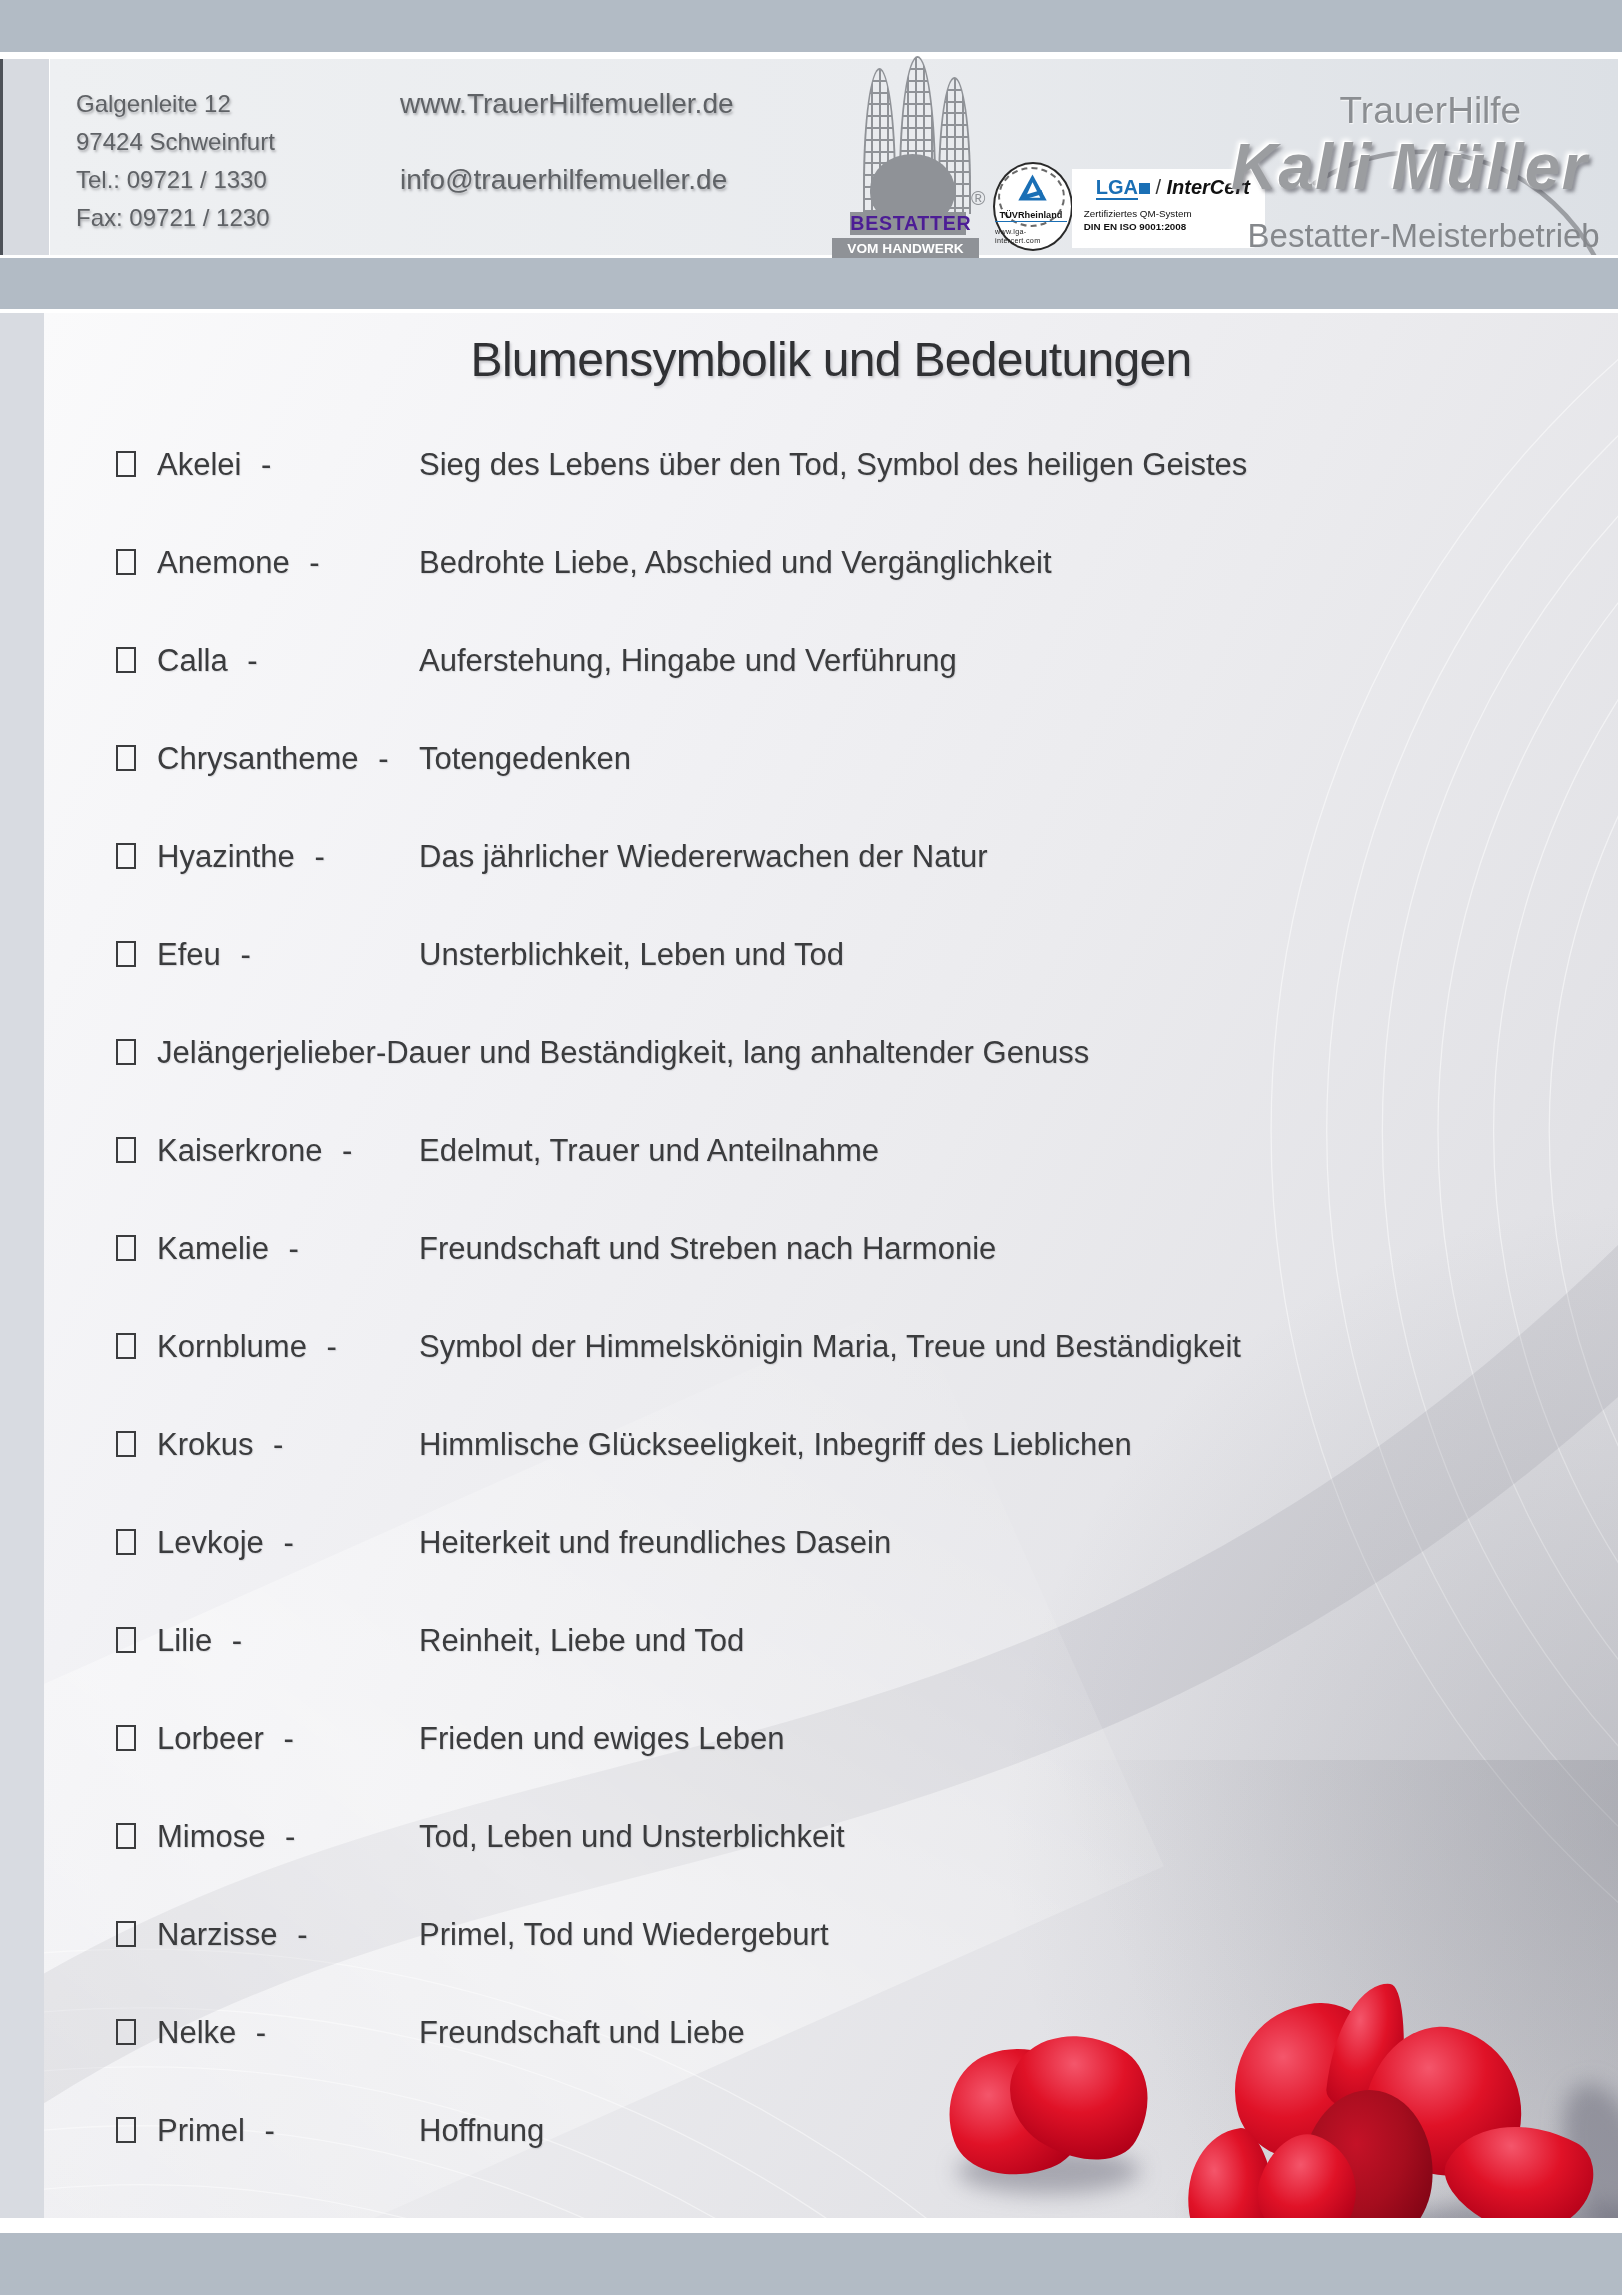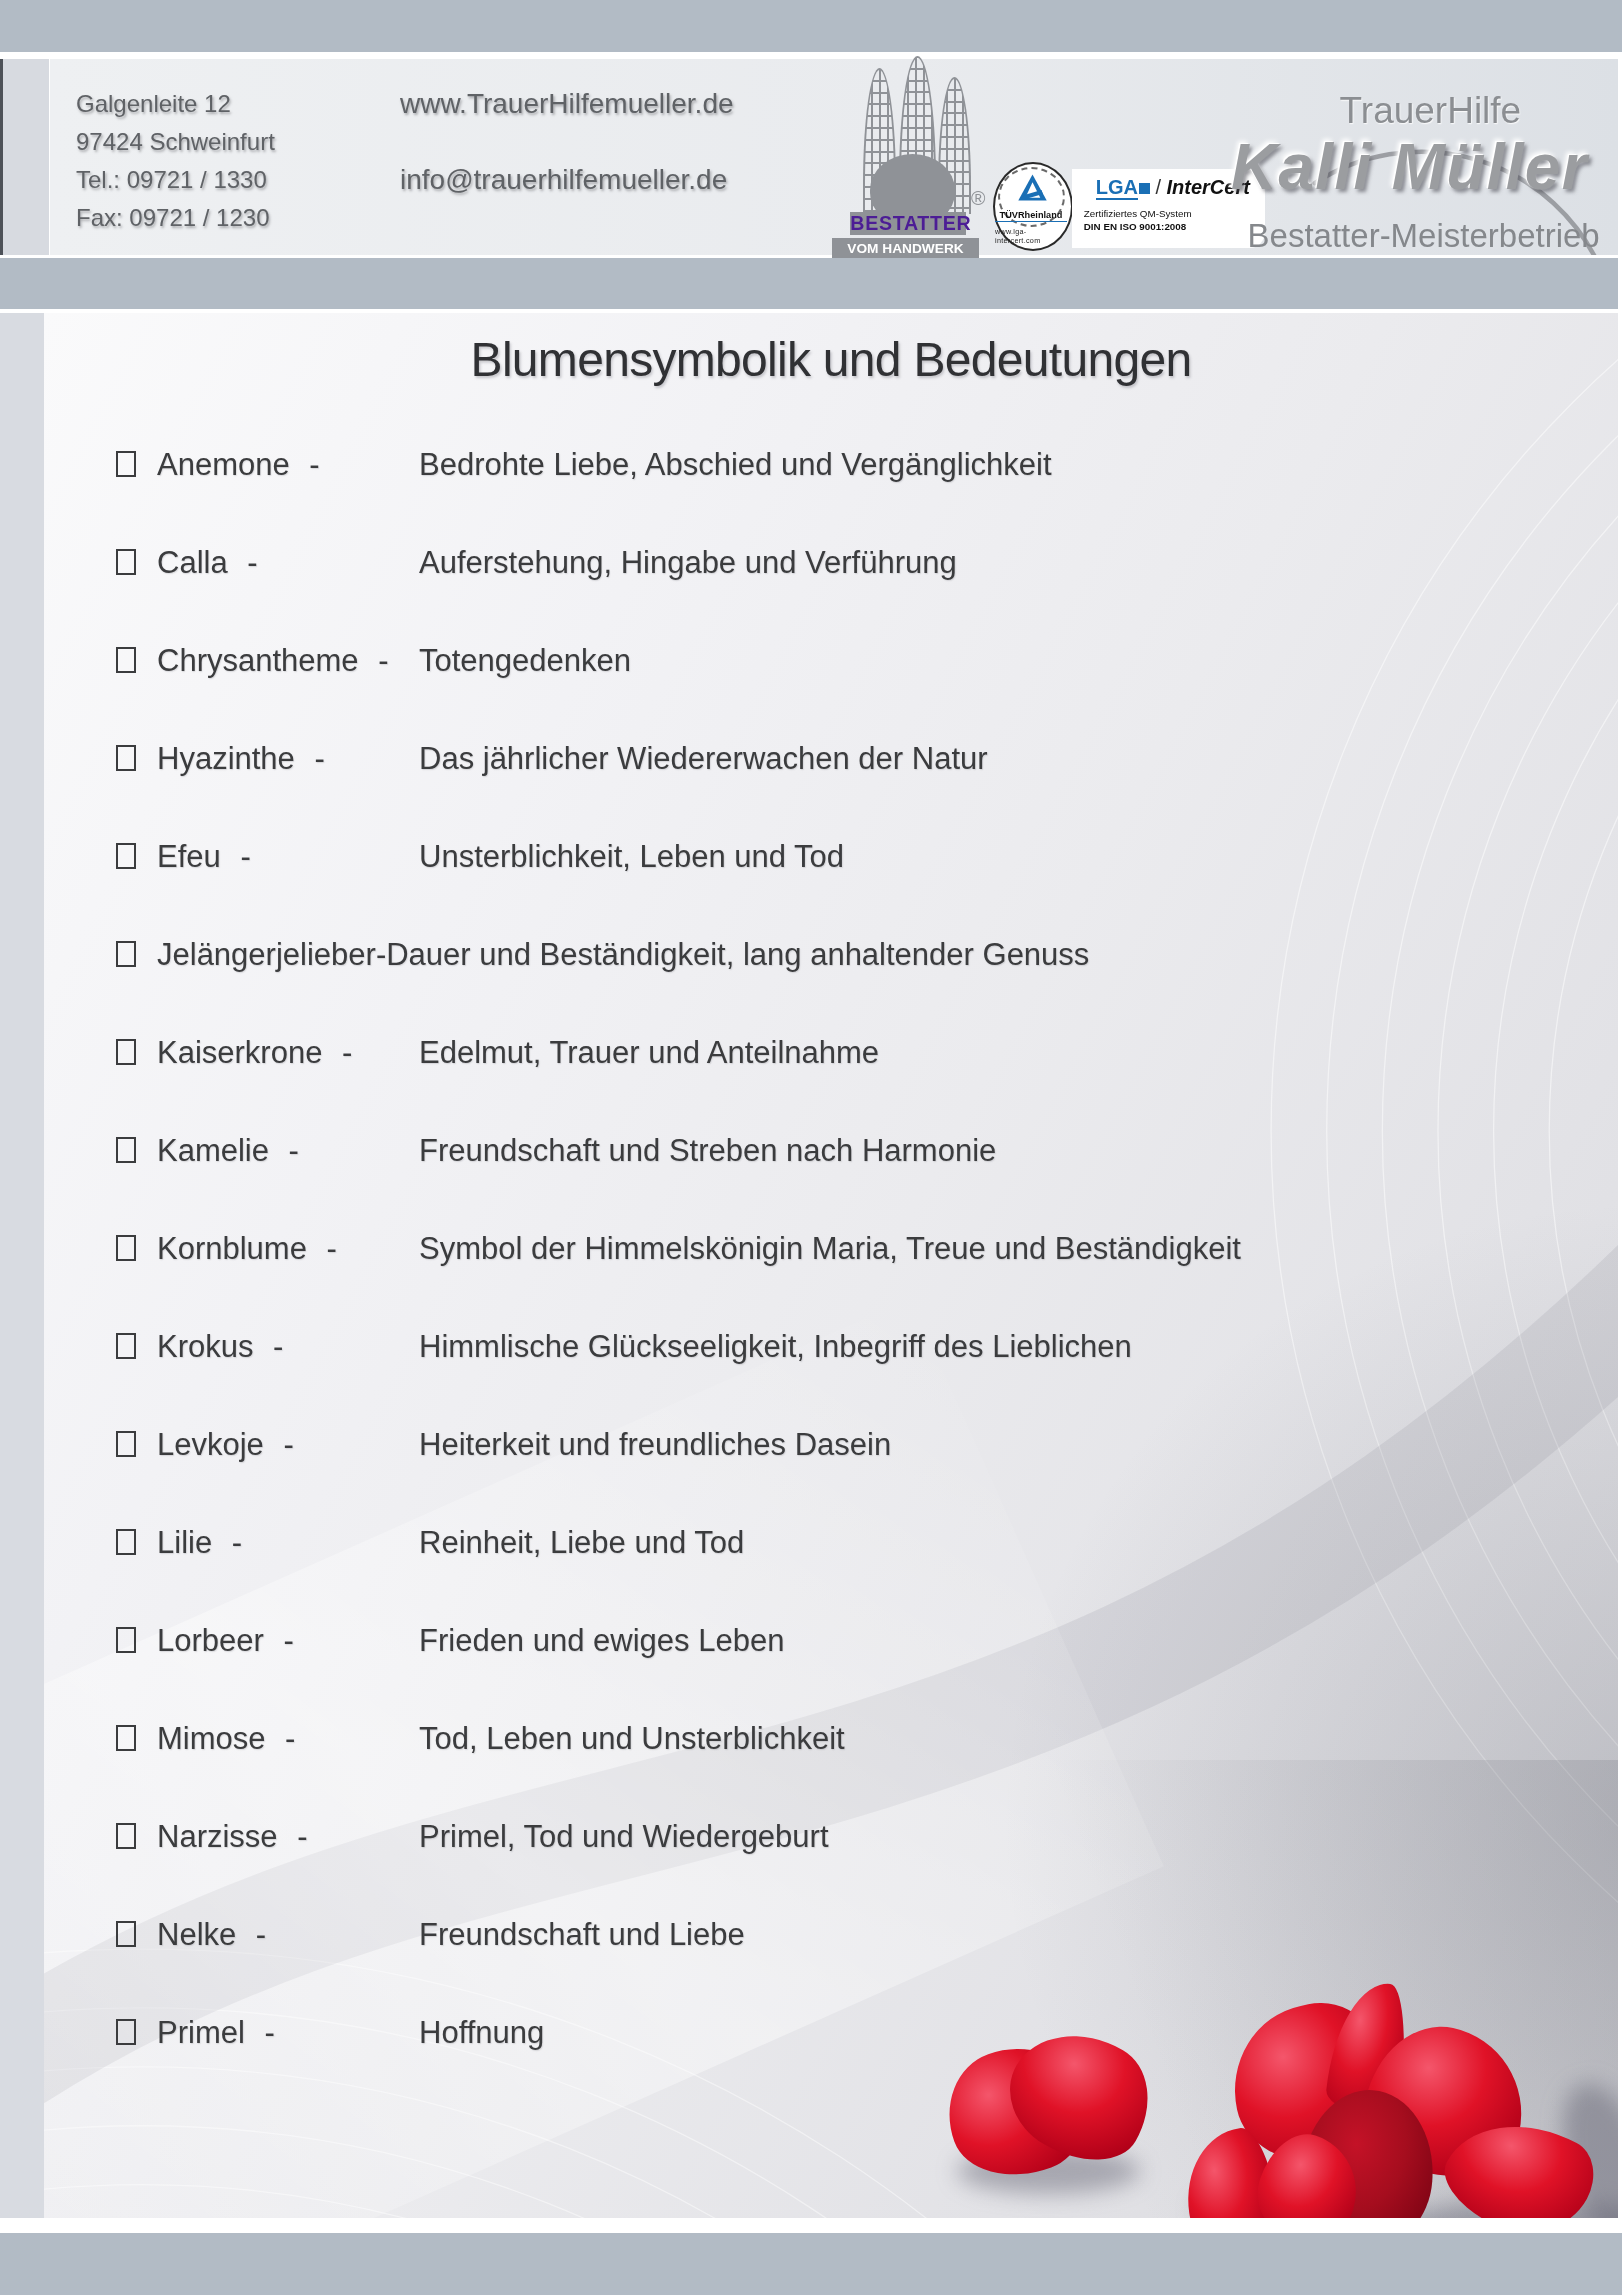--- a/index.html
+++ b/index.html
@@ -210,20 +210,24 @@
     </svg>
     <div class="sheen"></div>
     <div class="shade-right"></div>
     <div class="shade-corner"></div>
 
     <div class="doc-title">Blumensymbolik und Bedeutungen</div>
 
     <div class="flower-list">
         <div class="frow">
     <span class="fcheck"></span>
+    <span class="fname-cell"><span>Akelei</span><span class="fsep">-</span></span><span class="fmeaning">Sieg des Lebens über den Tod, Symbol des heiligen Geistes</span>
+  </div>
+        <div class="frow">
+    <span class="fcheck"></span>
     <span class="fname-cell"><span>Anemone</span><span class="fsep">-</span></span><span class="fmeaning">Bedrohte Liebe, Abschied und Vergänglichkeit</span>
   </div>
         <div class="frow">
     <span class="fcheck"></span>
     <span class="fname-cell"><span>Calla</span><span class="fsep">-</span></span><span class="fmeaning">Auferstehung, Hingabe und Verführung</span>
   </div>
         <div class="frow">
     <span class="fcheck"></span>
     <span class="fname-cell"><span>Chrysantheme</span><span class="fsep">-</span></span><span class="fmeaning">Totengedenken</span>
   </div>

